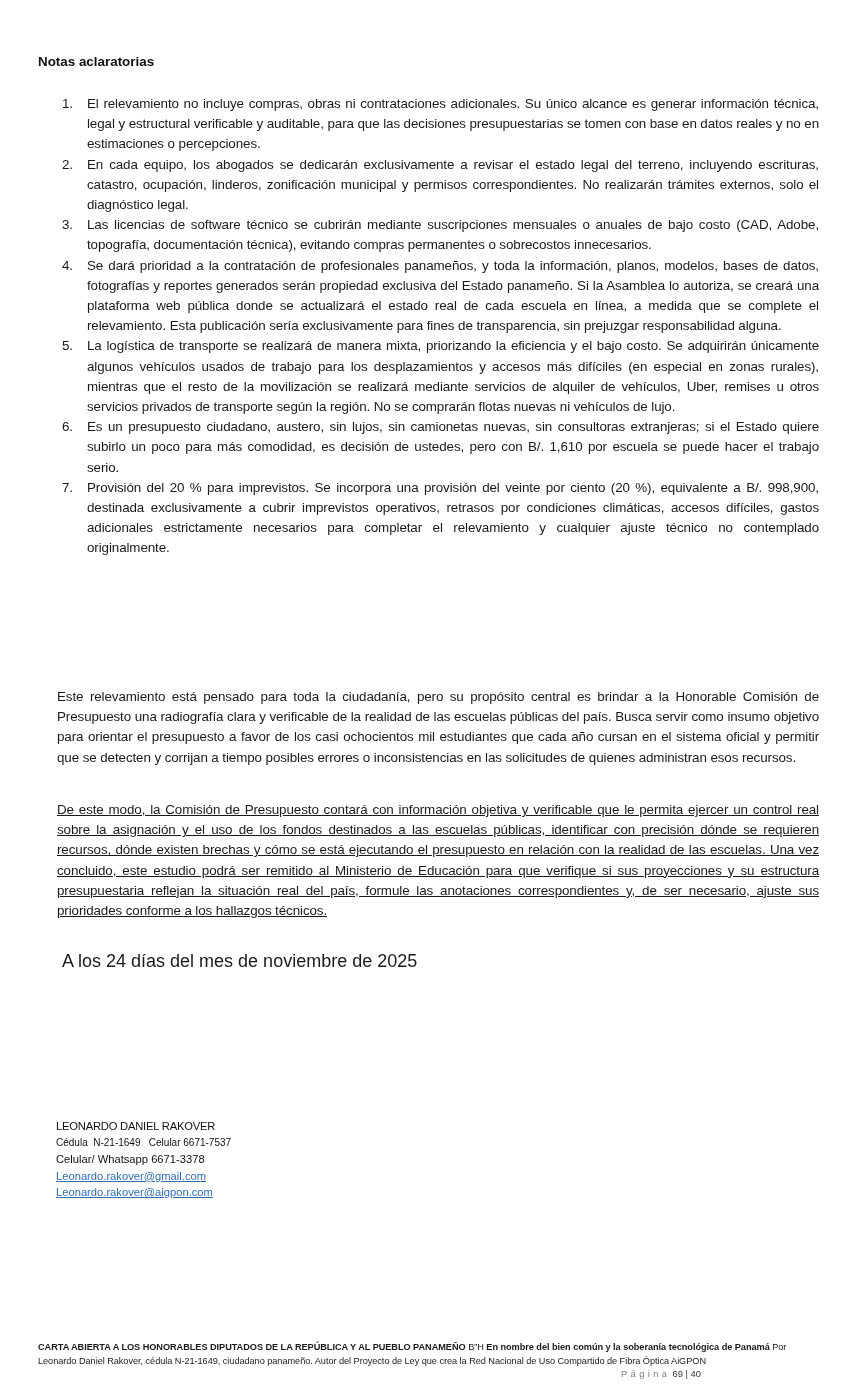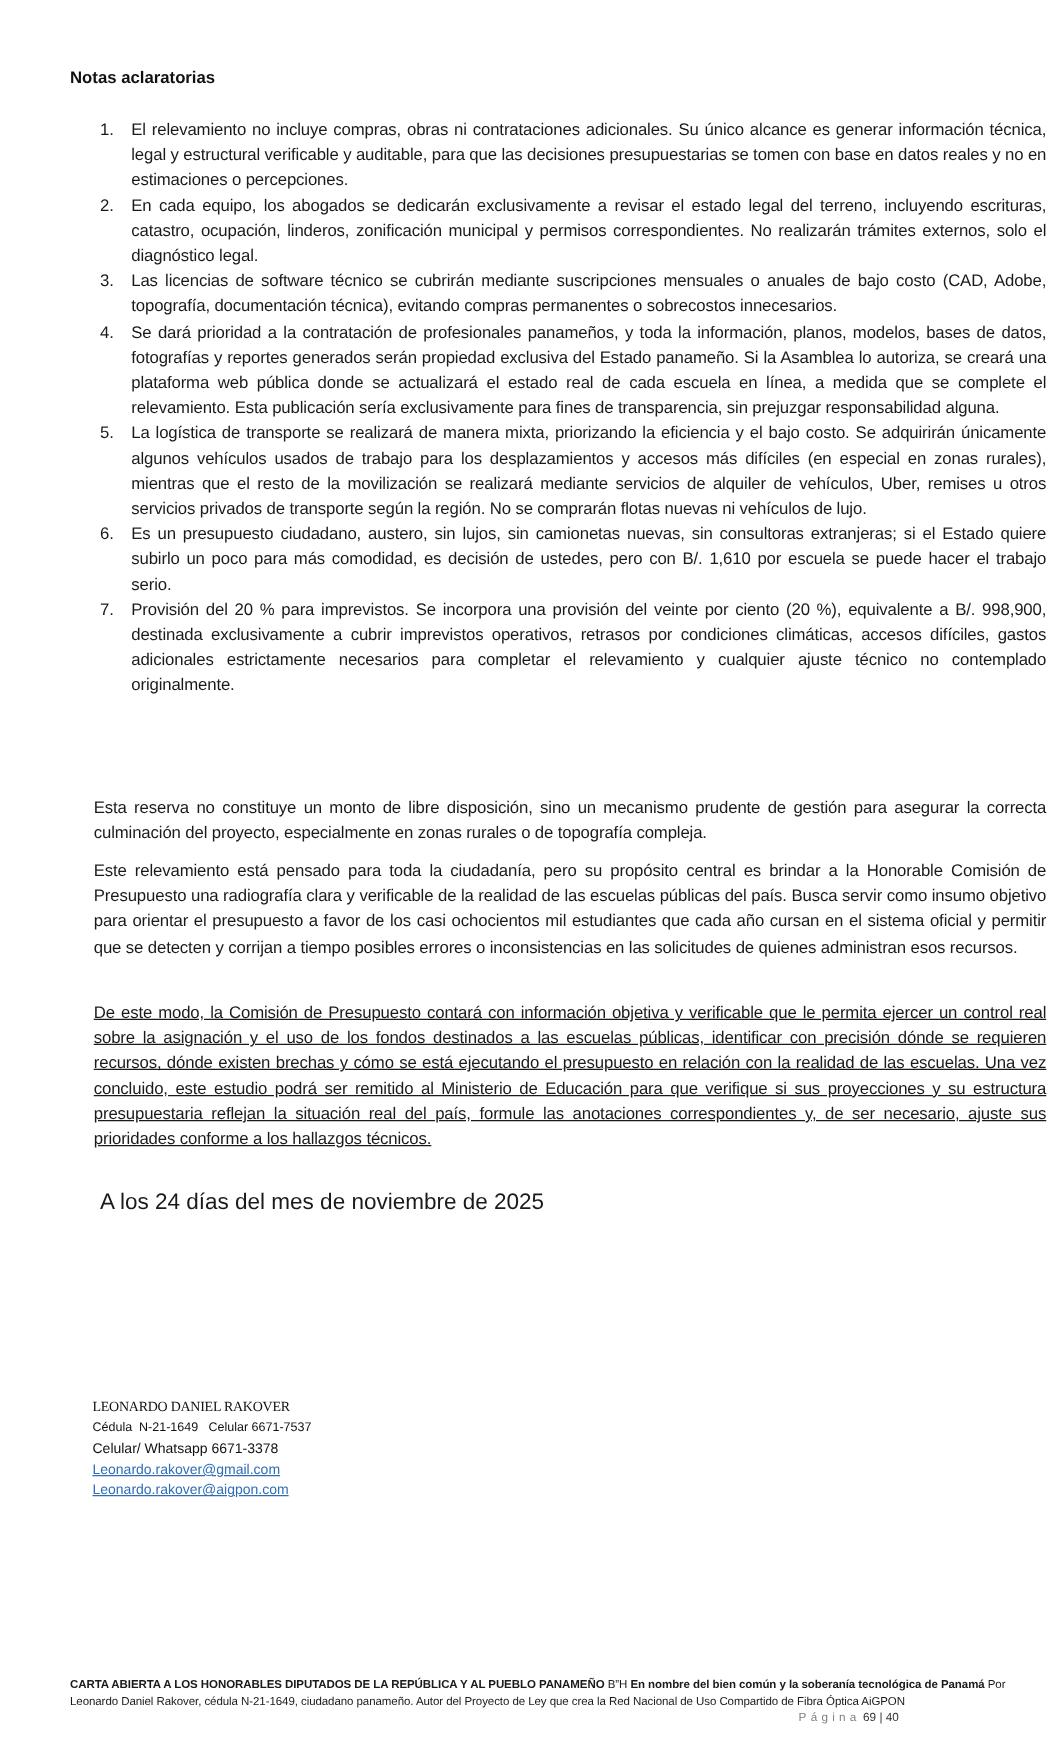--- a/index.html
+++ b/index.html
@@ -5,21 +5,21 @@
   * { margin: 0; padding: 0; box-sizing: border-box; }
   html, body { background: #ffffff; }
   body {
     width: 850px;
     height: 1400px;
     position: relative;
     overflow: hidden;
     font-family: "Liberation Sans", "DejaVu Sans", sans-serif;
     color: #1a1a1a;
   }
-  .page { position: absolute; left: 0; top: 0; width: 731px; height: 1400px; margin-left: 18px; }
+  .page { position: absolute; left: 0; top: 0; width: 731px; height: 1400px; }
 
   .heading {
     position: absolute;
     left: 38px; top: 54px;
     font-size: 13.4px;
     font-weight: bold;
     color: #111;
   }
 
   .notes-list {
@@ -61,21 +61,21 @@
     font-size: 18px;
   }
 
   .signature {
     position: absolute;
     left: 56px; top: 1118px;
     font-size: 11.2px;
     line-height: 16.6px;
     color: #111;
   }
-  .signature .name { letter-spacing: -0.2px; font-family: Liberation Serif, serif; }
+  .signature .name { letter-spacing: -0.2px; }
   .signature a {
     color: #2f6db5;
     text-decoration: underline;
     display: block;
   }
 
   .footer {
     position: absolute;
     left: 38px; top: 1340px;
     width: 782px;
@@ -125,21 +125,20 @@
     <li class="note-item">
       <span class="note-num">6.</span>
       <span>Es un presupuesto ciudadano, austero, sin lujos, sin camionetas nuevas, sin consultoras extranjeras; si el Estado quiere subirlo un poco para más comodidad, es decisión de ustedes, pero con B/. 1,610 por escuela se puede hacer el trabajo serio.</span>
     </li>
     <li class="note-item">
       <span class="note-num">7.</span>
       <span>Provisión del 20 % para imprevistos. Se incorpora una provisión del veinte por ciento (20 %), equivalente a B/. 998,900, destinada exclusivamente a cubrir imprevistos operativos, retrasos por condiciones climáticas, accesos difíciles, gastos adicionales estrictamente necesarios para completar el relevamiento y cualquier ajuste técnico no contemplado originalmente.</span>
     </li>
   </ol>
 
-  <p class="para p2">Esta reserva no constituye un monto de libre disposición, sino un mecanismo prudente de gestión para asegurar la correcta culminación del proyecto, especialmente en zonas rurales o de topografía compleja.</p>
   <p class="para p3">Este relevamiento está pensado para toda la ciudadanía, pero su propósito central es brindar a la Honorable Comisión de Presupuesto una radiografía clara y verificable de la realidad de las escuelas públicas del país. Busca servir como insumo objetivo para orientar el presupuesto a favor de los casi ochocientos mil estudiantes que cada año cursan en el sistema oficial y permitir que se detecten y corrijan a tiempo posibles errores o inconsistencias en las solicitudes de quienes administran esos recursos.</p>
   <p class="para p4">De este modo, la Comisión de Presupuesto contará con información objetiva y verificable que le permita ejercer un control real sobre la asignación y el uso de los fondos destinados a las escuelas públicas, identificar con precisión dónde se requieren recursos, dónde existen brechas y cómo se está ejecutando el presupuesto en relación con la realidad de las escuelas. Una vez concluido, este estudio podrá ser remitido al Ministerio de Educación para que verifique si sus proyecciones y su estructura presupuestaria reflejan la situación real del país, formule las anotaciones correspondientes y, de ser necesario, ajuste sus prioridades conforme a los hallazgos técnicos.</p>
 
   <div class="date-line">A los 24 días del mes de noviembre de 2025</div>
 
   <div class="signature">
     <div class="name">LEONARDO DANIEL RAKOVER</div>
     <div style="white-space:pre; font-size:10px;">Cédula  N-21-1649   Celular 6671-7537</div>
     <div>Celular/ Whatsapp 6671-3378</div>
     <a href="#">Leonardo.rakover@gmail.com</a>

